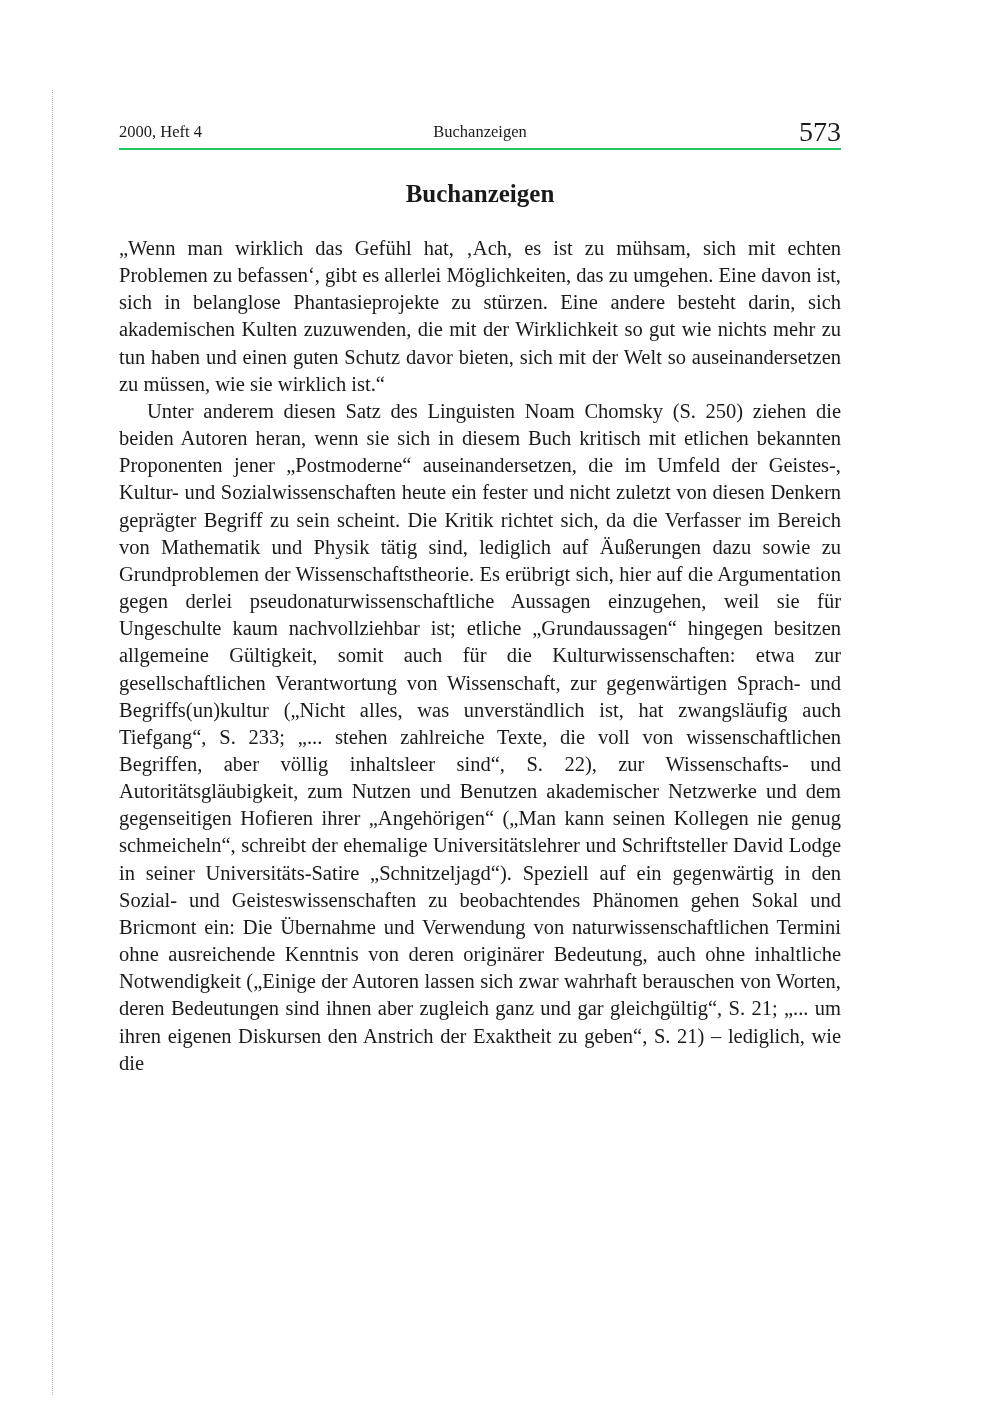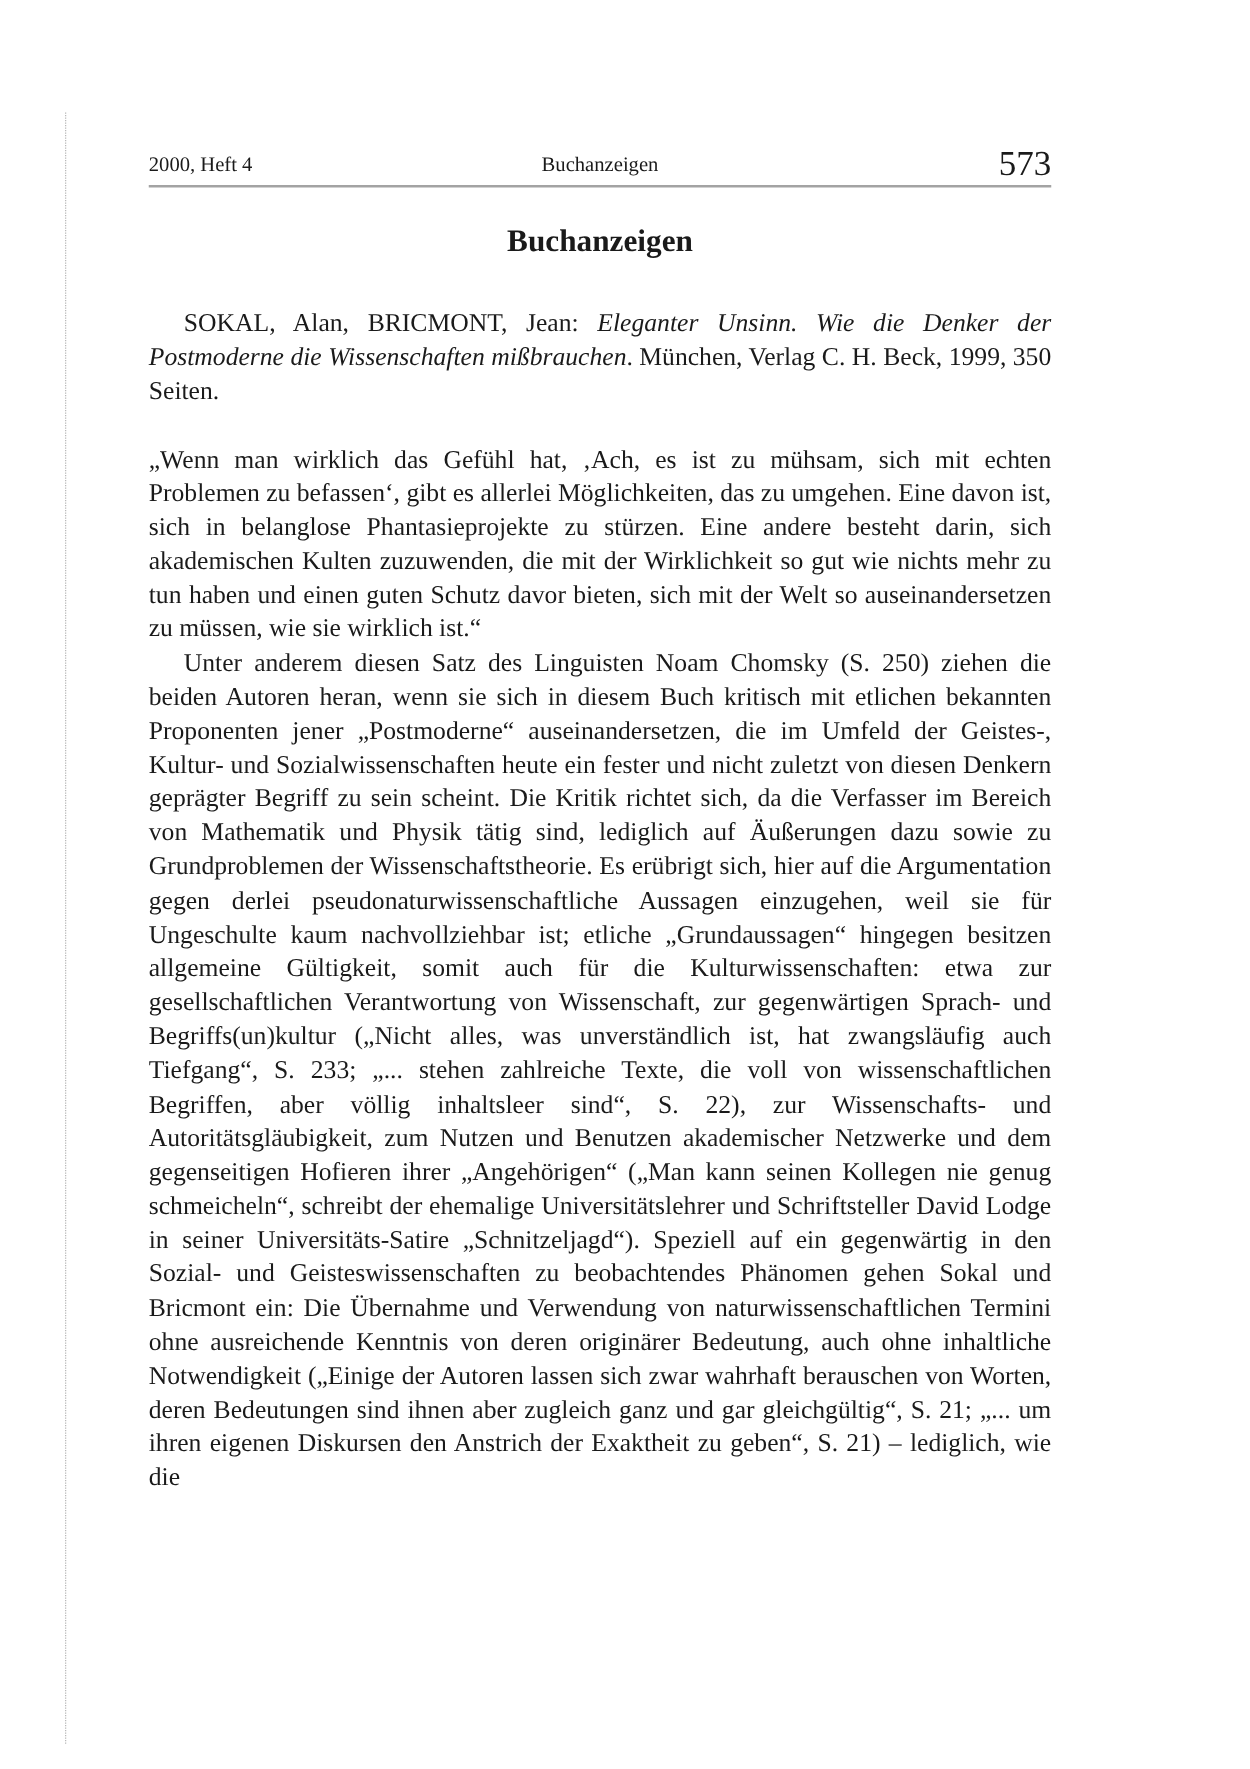--- a/index.html
+++ b/index.html
@@ -25,21 +25,21 @@
     }
     .page {
       position: absolute;
       left: 119px;
       top: 118px;
       width: 722px;
     }
     .running-head {
       position: relative;
       height: 30px;
-      border-bottom: 2px solid #a3a3a3;
+      border-bottom: 2px solid #22c55e;
     }
     .rh-left {
       position: absolute;
       left: 0;
       top: 4px;
       font-size: 16.5px;
     }
     .rh-center {
       position: absolute;
       left: 0;
@@ -89,19 +89,18 @@
 
 <div class="page">
   <div class="running-head">
     <span class="rh-left">2000, Heft 4</span>
     <span class="rh-center">Buchanzeigen</span>
     <span class="rh-right">573</span>
   </div>
 
   <h1 class="section-title">Buchanzeigen</h1>
 
-  <div class="citation"><span>SOKAL, Alan, BRICMONT, Jean: </span><i>Eleganter Unsinn. Wie die Denker der Postmoderne die Wissenschaften mißbrauchen</i><span>. München, Verlag C. H. Beck, 1999, 350 Seiten.</span></div>
 
   <div class="body-text">
     <p>„Wenn man wirklich das Gefühl hat, ‚Ach, es ist zu mühsam, sich mit echten Problemen zu befassen‘, gibt es allerlei Möglichkeiten, das zu umgehen. Eine davon ist, sich in belanglose Phantasieprojekte zu stürzen. Eine andere besteht darin, sich akademischen Kulten zuzuwenden, die mit der Wirklichkeit so gut wie nichts mehr zu tun haben und einen guten Schutz davor bieten, sich mit der Welt so auseinandersetzen zu müssen, wie sie wirklich ist.“</p>
     <p class="indent">Unter anderem diesen Satz des Linguisten Noam Chomsky (S. 250) ziehen die beiden Autoren heran, wenn sie sich in diesem Buch kritisch mit etlichen bekannten Proponenten jener „Postmoderne“ auseinandersetzen, die im Umfeld der Geistes-, Kultur- und Sozialwissenschaften heute ein fester und nicht zuletzt von diesen Denkern geprägter Begriff zu sein scheint. Die Kritik richtet sich, da die Verfasser im Bereich von Mathematik und Physik tätig sind, lediglich auf Äußerungen dazu sowie zu Grundproblemen der Wissenschaftstheorie. Es erübrigt sich, hier auf die Argumentation gegen derlei pseudonaturwissenschaftliche Aussagen einzugehen, weil sie für Ungeschulte kaum nachvollziehbar ist; etliche „Grundaussagen“ hingegen besitzen allgemeine Gültigkeit, somit auch für die Kulturwissenschaften: etwa zur gesellschaftlichen Verantwortung von Wissenschaft, zur gegenwärtigen Sprach- und Begriffs(un)kultur („Nicht alles, was unverständlich ist, hat zwangsläufig auch Tiefgang“, S. 233; „... stehen zahlreiche Texte, die voll von wissenschaftlichen Begriffen, aber völlig inhaltsleer sind“, S. 22), zur Wissenschafts- und Autoritätsgläubigkeit, zum Nutzen und Benutzen akademischer Netzwerke und dem gegenseitigen Hofieren ihrer „Angehörigen“ („Man kann seinen Kollegen nie genug schmeicheln“, schreibt der ehemalige Universitätslehrer und Schriftsteller David Lodge in seiner Universitäts-Satire „Schnitzeljagd“). Speziell auf ein gegenwärtig in den Sozial- und Geisteswissenschaften zu beobachtendes Phänomen gehen Sokal und Bricmont ein: Die Übernahme und Verwendung von naturwissenschaftlichen Termini ohne ausreichende Kenntnis von deren originärer Bedeutung, auch ohne inhaltliche Notwendigkeit („Einige der Autoren lassen sich zwar wahrhaft berauschen von Worten, deren Bedeutungen sind ihnen aber zugleich ganz und gar gleichgültig“, S. 21; „... um ihren eigenen Diskursen den Anstrich der Exaktheit zu geben“, S. 21) – lediglich, wie die</p>
   </div>
 </div>
 
 </body></html>

